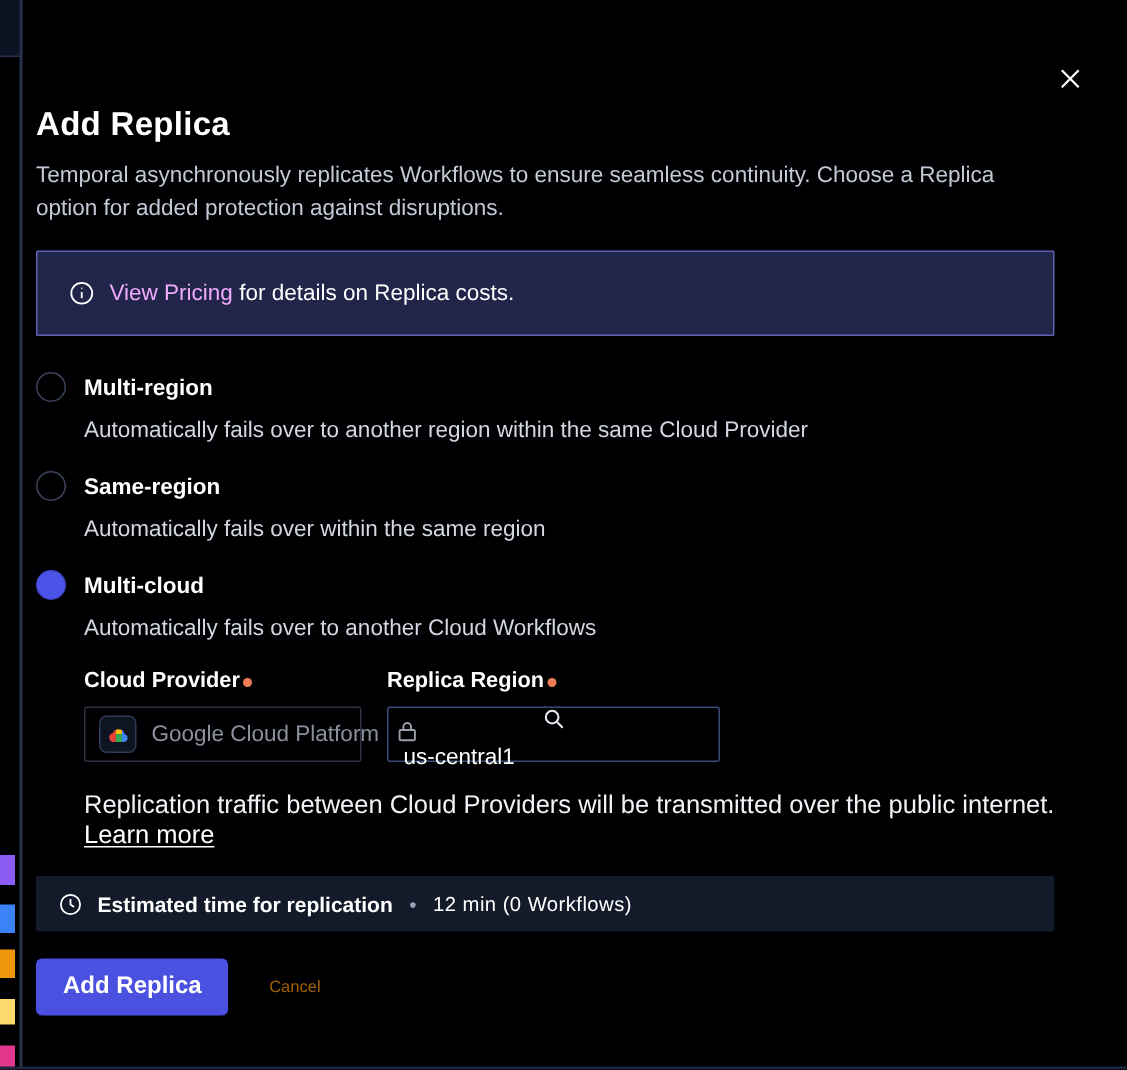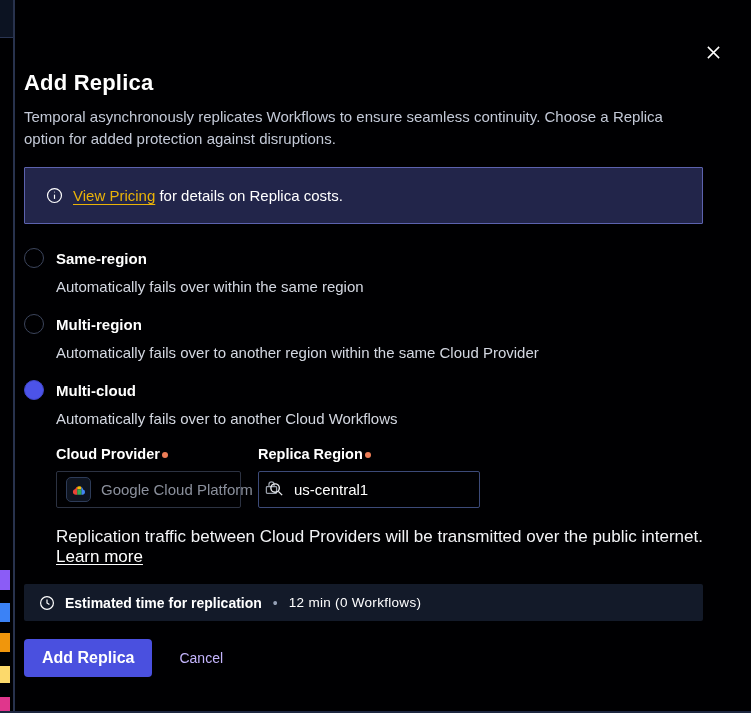--- a/index.html
+++ b/index.html
@@ -46,21 +46,21 @@
   .pricing-banner {
     margin-top:18px;
     border:1.5px solid #5c62ae;
     background:#22254a;
     border-radius:1px;
     padding:19px 21px;
     display:flex; align-items:center; gap:10px;
     font-size:15px;
   }
   .pricing-banner svg { width:17px; height:17px; flex:0 0 auto; }
-  .pricing-link { color:#eab308; text-decoration:underline; text-underline-offset:3px; cursor:pointer; }
+  .pricing-link { color:#f0abfc; text-underline-offset:3px; cursor:pointer; }
 
   .options { margin-top:24px; }
   .option { margin-bottom:19px; }
   .option-head { display:flex; align-items:center; gap:12px; cursor:pointer; }
   .radio {
     width:20px; height:20px; border-radius:50%;
     border:1.5px solid #3c455c; box-sizing:border-box;
     background:transparent; flex:0 0 auto;
   }
   .radio.selected { background:#4c53e9; border-color:#4046c9; }
@@ -84,20 +84,21 @@
     display:flex; align-items:center; justify-content:center; flex:0 0 auto;
   }
   .select-value { color:#8b909d; font-size:15px; white-space:nowrap; }
   .lock-icon svg { width:17px; height:17px; stroke:#9aa0ab; }
 
   .input-box {
     margin-top:9px; width:222px; height:37px; box-sizing:border-box;
     border:1px solid #3c4a78; border-radius:2px;
     display:flex; align-items:center; gap:8px; padding:0 10px;
     background:transparent;
+    flex-direction:column;
   }
   .input-box svg { width:15px; height:15px; stroke:#e8eaef; flex:0 0 auto; }
   .input-box input {
     background:transparent; border:none; outline:none;
     color:#fff; font-size:15px; width:100%;
     font-family:"Liberation Sans", sans-serif;
   }
 
   .traffic-note { margin-top:19px; font-size:17px; color:#f2f3f6; }
   .learn-more { color:#fff; text-decoration:underline; text-underline-offset:2px; cursor:pointer; }
@@ -115,22 +116,22 @@
 
   .actions { margin-top:18px; display:flex; align-items:center; gap:27px; }
   .btn-primary {
     background:#4a50df; color:#fff;
     border:none; border-radius:4px;
     height:38px; padding:0 18px;
     font-size:16px; font-weight:600; cursor:pointer;
     font-family:"Liberation Sans", sans-serif;
   }
   .btn-cancel {
-    background:none; border:none; color:#c4b5fd;
-    font-size:14px; cursor:pointer; padding:0;
+    background:none; border:none; color:#a16207;
+    font-size:11px; cursor:pointer; padding:0;
     font-family:"Liberation Sans", sans-serif;
   }
 </style>
 </head>
 <body>
 
 <div class="underlay-top"></div>
 <div class="underlay-vline"></div>
 <div class="frag frag-1"></div>
 <div class="frag frag-2"></div>
@@ -160,31 +161,31 @@
     <span>
       <a class="pricing-link">View Pricing</a><span> for details on Replica costs.</span>
     </span>
   </div>
 
   <div class="options">
 
     <div class="option">
       <div class="option-head">
         <span class="radio"></span>
-        <span class="option-label">Same-region</span>
-      </div>
-      <p class="option-desc">Automatically fails over within the same region</p>
+        <span class="option-label">Multi-region</span>
+      </div>
+      <p class="option-desc">Automatically fails over to another region within the same Cloud Provider</p>
     </div>
 
     <div class="option">
       <div class="option-head">
         <span class="radio"></span>
-        <span class="option-label">Multi-region</span>
-      </div>
-      <p class="option-desc">Automatically fails over to another region within the same Cloud Provider</p>
+        <span class="option-label">Same-region</span>
+      </div>
+      <p class="option-desc">Automatically fails over within the same region</p>
     </div>
 
     <div class="option">
       <div class="option-head">
         <span class="radio selected"></span>
         <span class="option-label">Multi-cloud</span>
       </div>
       <p class="option-desc">Automatically fails over to another Cloud Workflows</p>
     </div>
 

